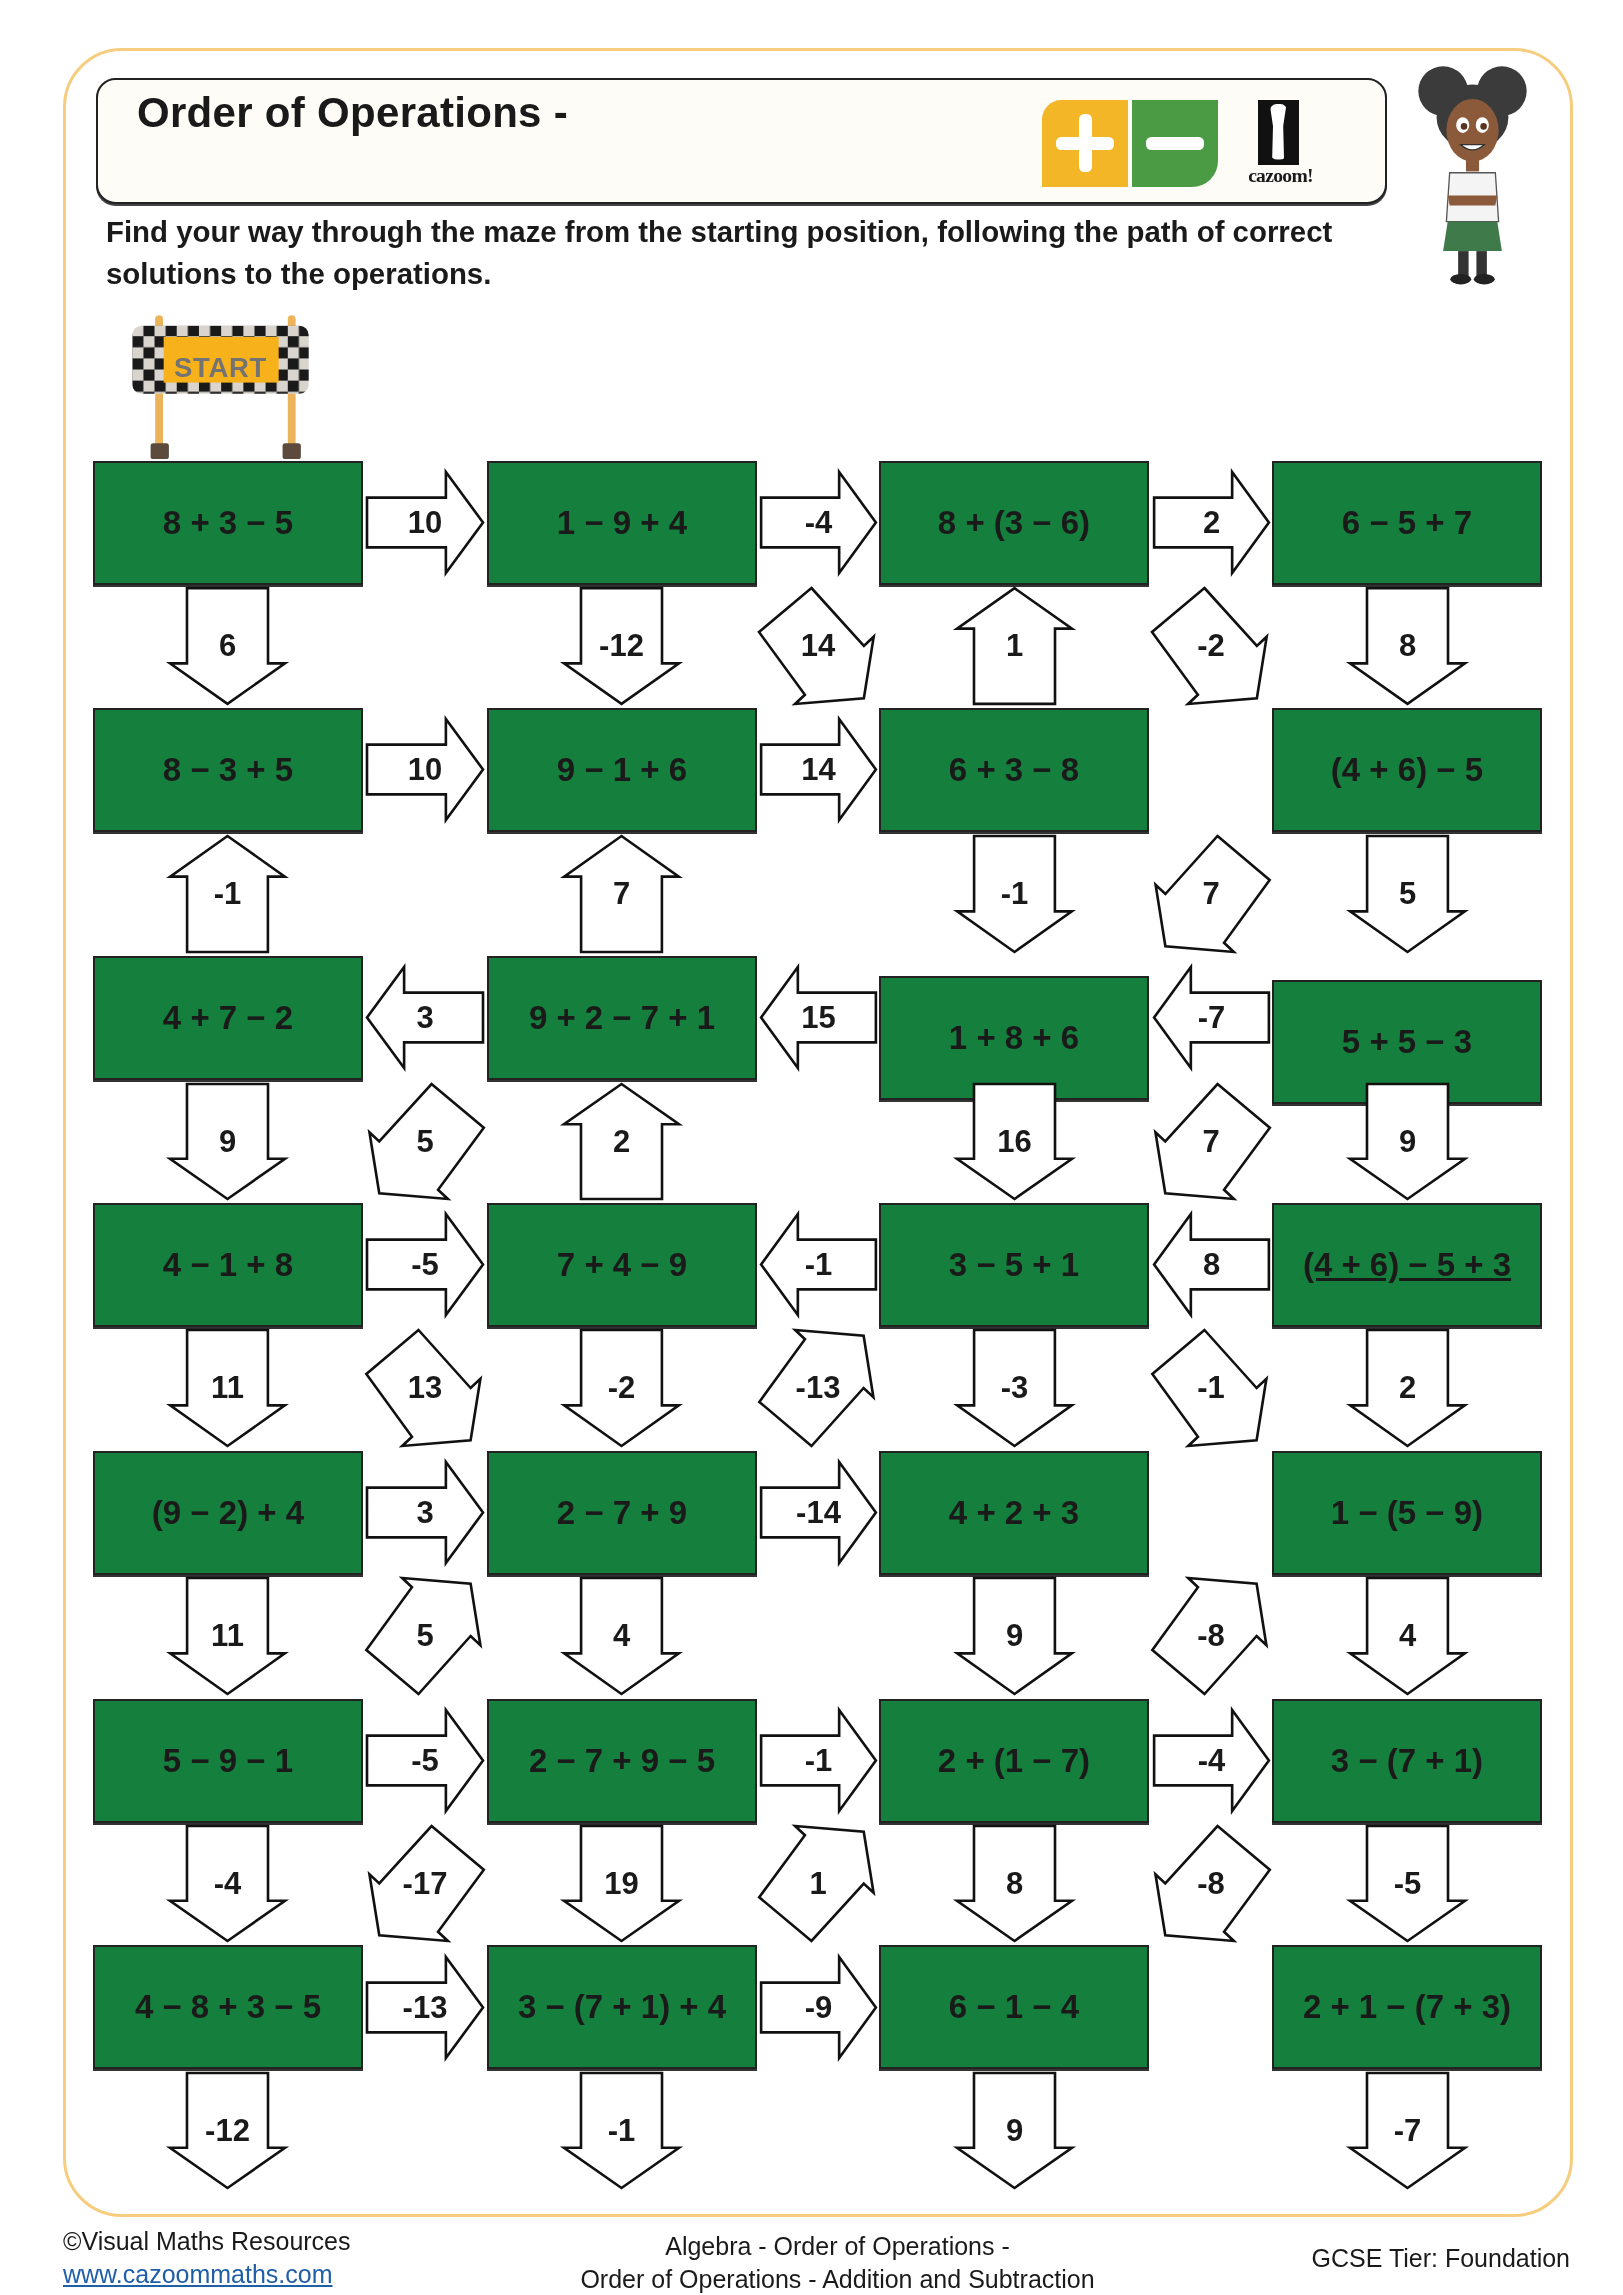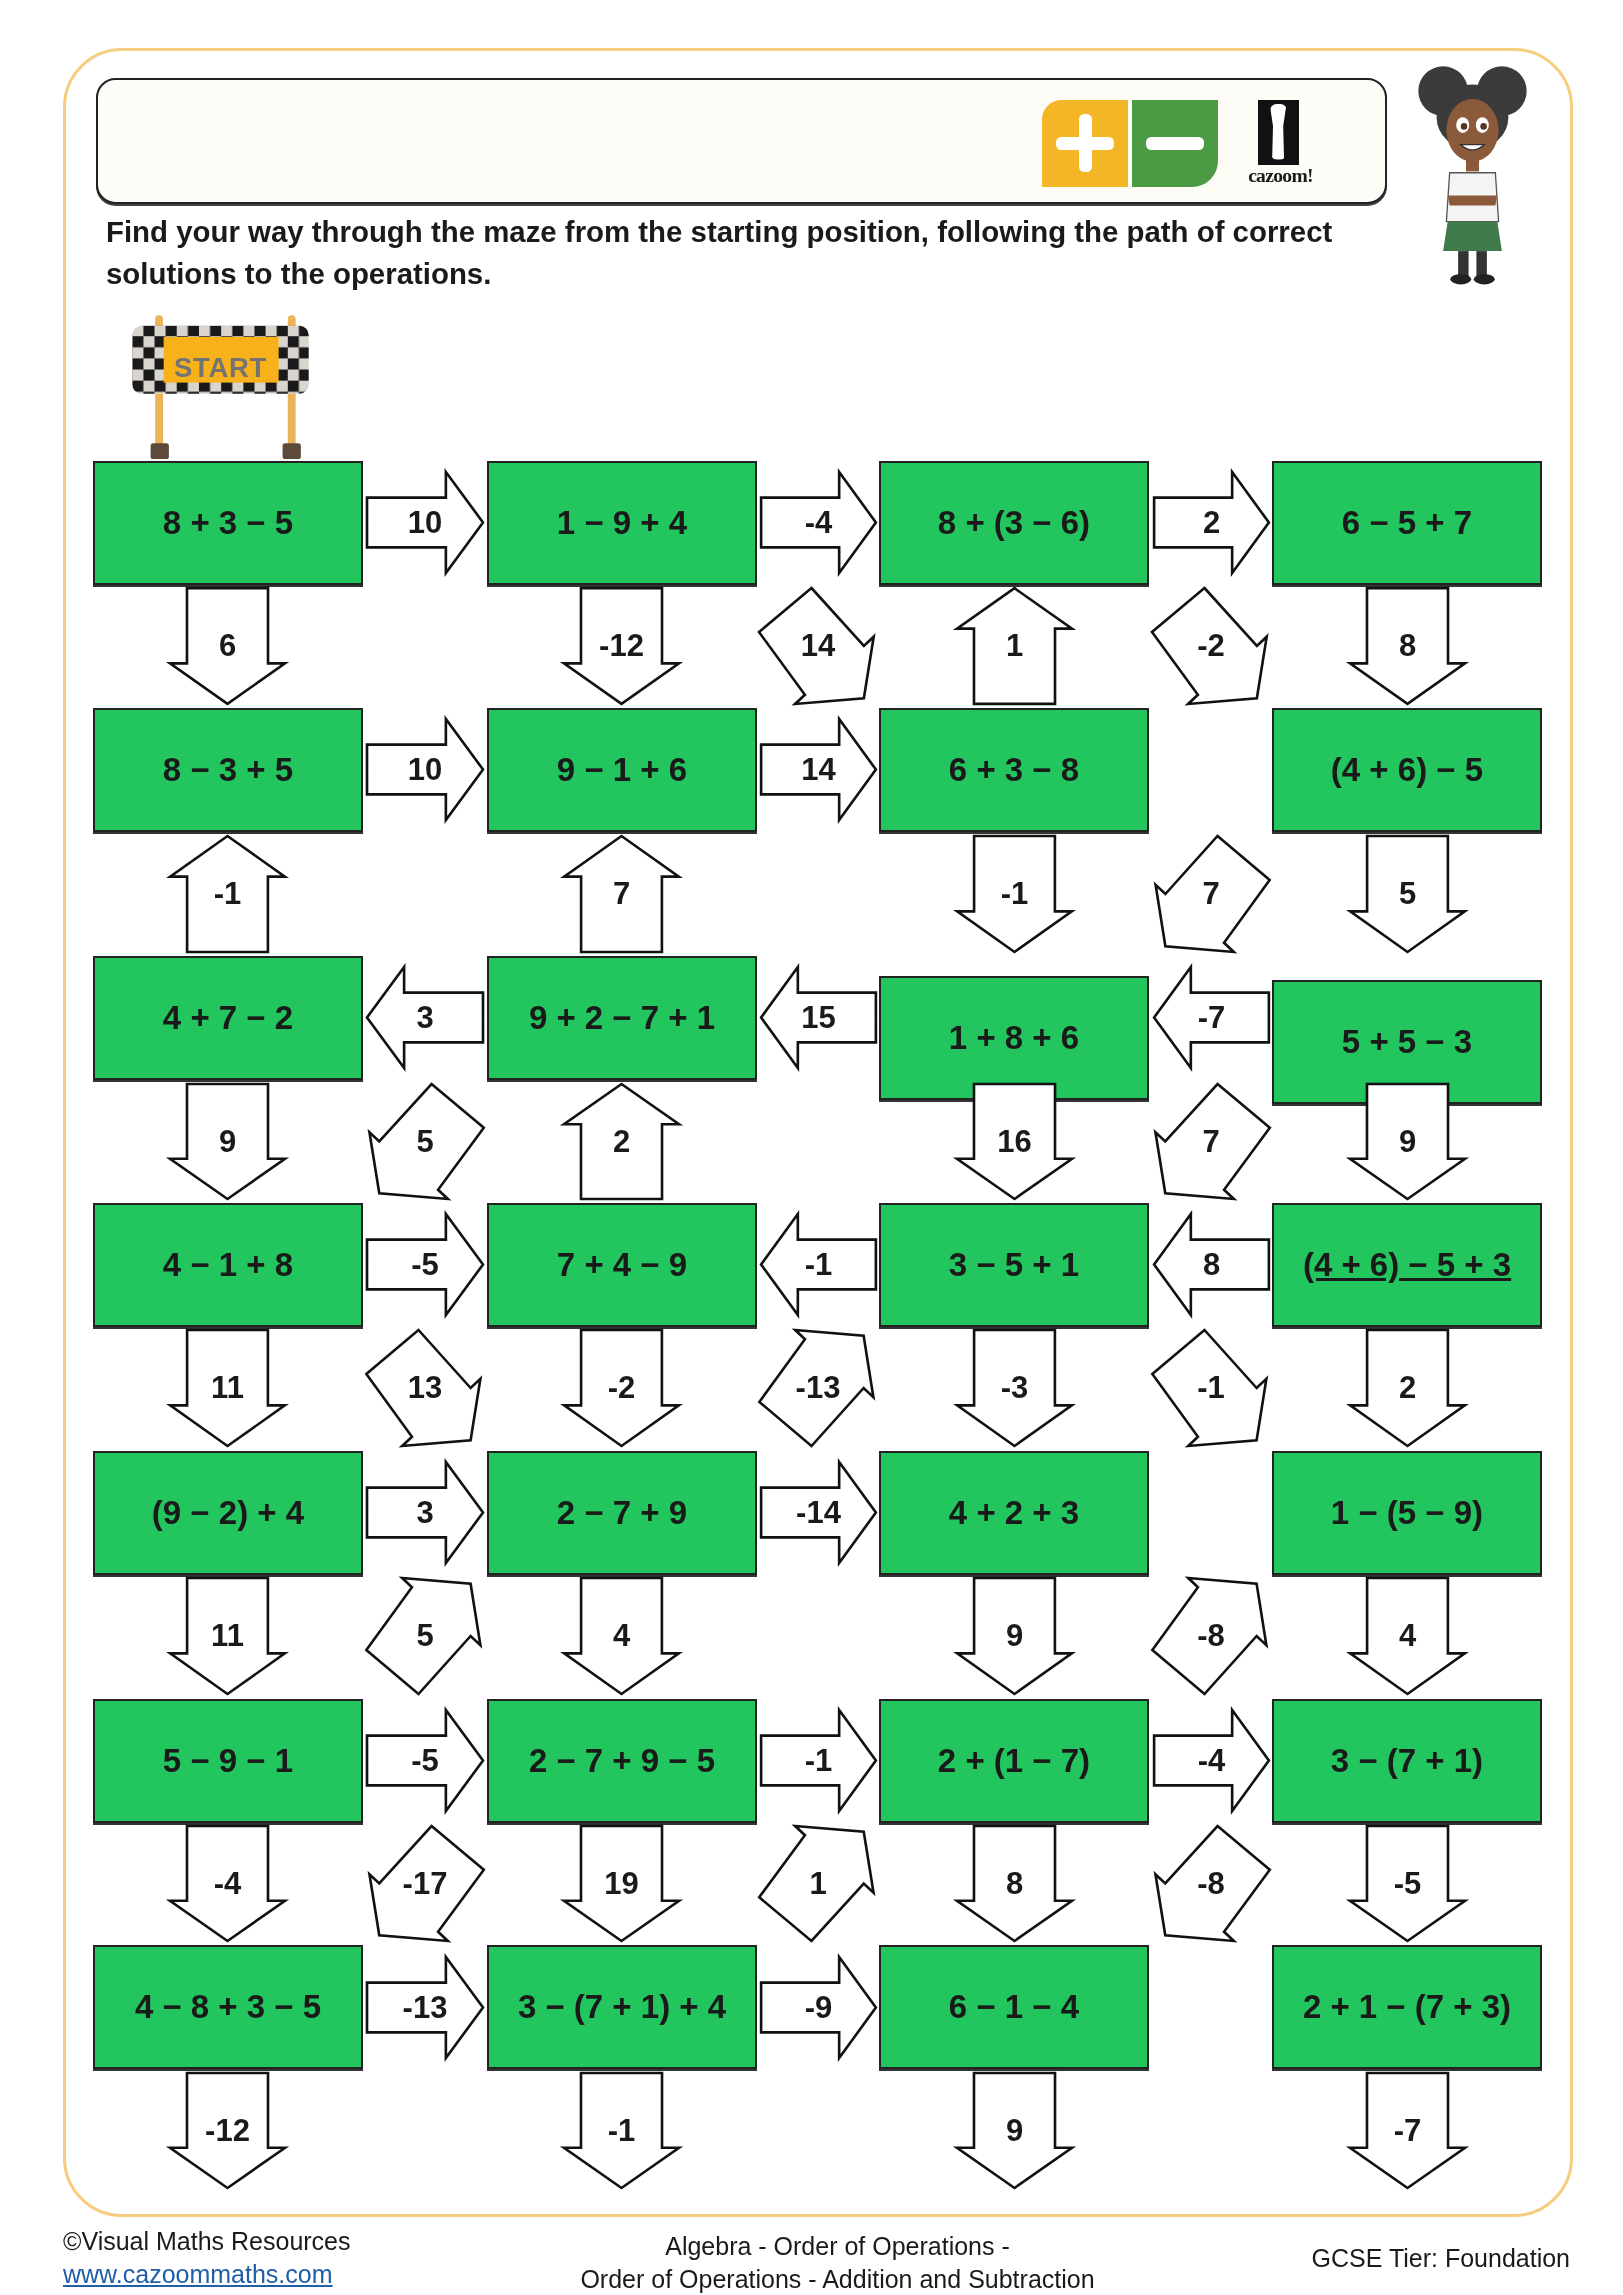--- a/index.html
+++ b/index.html
@@ -15,36 +15,37 @@
   .plus .h { left:14.4px; top:37px; width:58px; height:13px; }
   .plus .v { left:37px; top:14.4px; width:13px; height:58px; }
   .minus .h { left:14.4px; top:37px; width:58px; height:13px; }
   .logo { position:absolute; left:1148px; top:13px; width:69px; height:98px; }
   .logo .blk { position:absolute; left:11.8px; top:6.5px; width:41px; height:65px; background:#111; }
   .logo .cup { position:absolute; left:23.6px; top:10.5px; width:17px; height:56px; background:#fff; border-radius:6.5px 6.5px 7.9px 7.9px; clip-path:polygon(0 0,100% 0,80% 40%,85% 100%,15% 100%,20% 40%); }
   .logo .txt { position:absolute; left:0; top:72px; width:69px; text-align:center; font-family:"Liberation Serif", serif; font-weight:bold; font-size:19.6px; letter-spacing:-0.7px; }
   .instr { position:absolute; left:106px; top:211px; width:1296px; font-size:29.4px; font-weight:bold; line-height:42px; }
   .girl { position:absolute; left:1407px; top:65px; width:131px; height:222px; }
   .start { position:absolute; left:132px; top:314px; width:177px; height:147px; }
-  .box { position:absolute; width:270px; height:124px; border:2.6px solid #222; box-sizing:border-box; background:#22c55e; display:flex; align-items:center; justify-content:center; font-size:33px; font-weight:bold; white-space:nowrap; box-shadow:0 2px 0 #333;text-align:right; }
+  .box { position:absolute; width:270px; height:124px; border:2.6px solid #222; box-sizing:border-box; background:#15803d; display:flex; align-items:center; justify-content:center; font-size:33px; font-weight:bold; white-space:nowrap; box-shadow:0 2px 0 #333;text-align:right; }
   .arrow { position:absolute; }
   .arrow svg { position:absolute; left:0; top:0; overflow:visible; }
   .arrow .lbl { position:absolute; left:0; top:0; width:100%; height:100%; display:flex; align-items:center; justify-content:center; font-size:31px; font-weight:bold; }
   .footer { position:absolute; font-size:25px; color:#1a1a1a; }
   .f-left { left:63px; top:2225px; line-height:33px; }
   .f-left a { color:#1f5fa8; text-decoration:underline; }
   .f-mid { left:458px; width:759px; top:2230px; text-align:center; line-height:33px; }
   .f-right { left:1276px; width:294px; text-align:right; top:2244px; }
 </style>
 </head>
 <body>
 
 <div class="outer"></div>
 
 <div class="header">
+  <div class="title t1">Order of Operations -</div>
   <div class="tile plus">
       <div class="h"></div>
       <div class="v"></div>
     </div>
   <div class="tile minus">
       <div class="h"></div>
     </div>
   <div class="logo">
     <div class="blk"></div>
       <div class="cup"></div>

